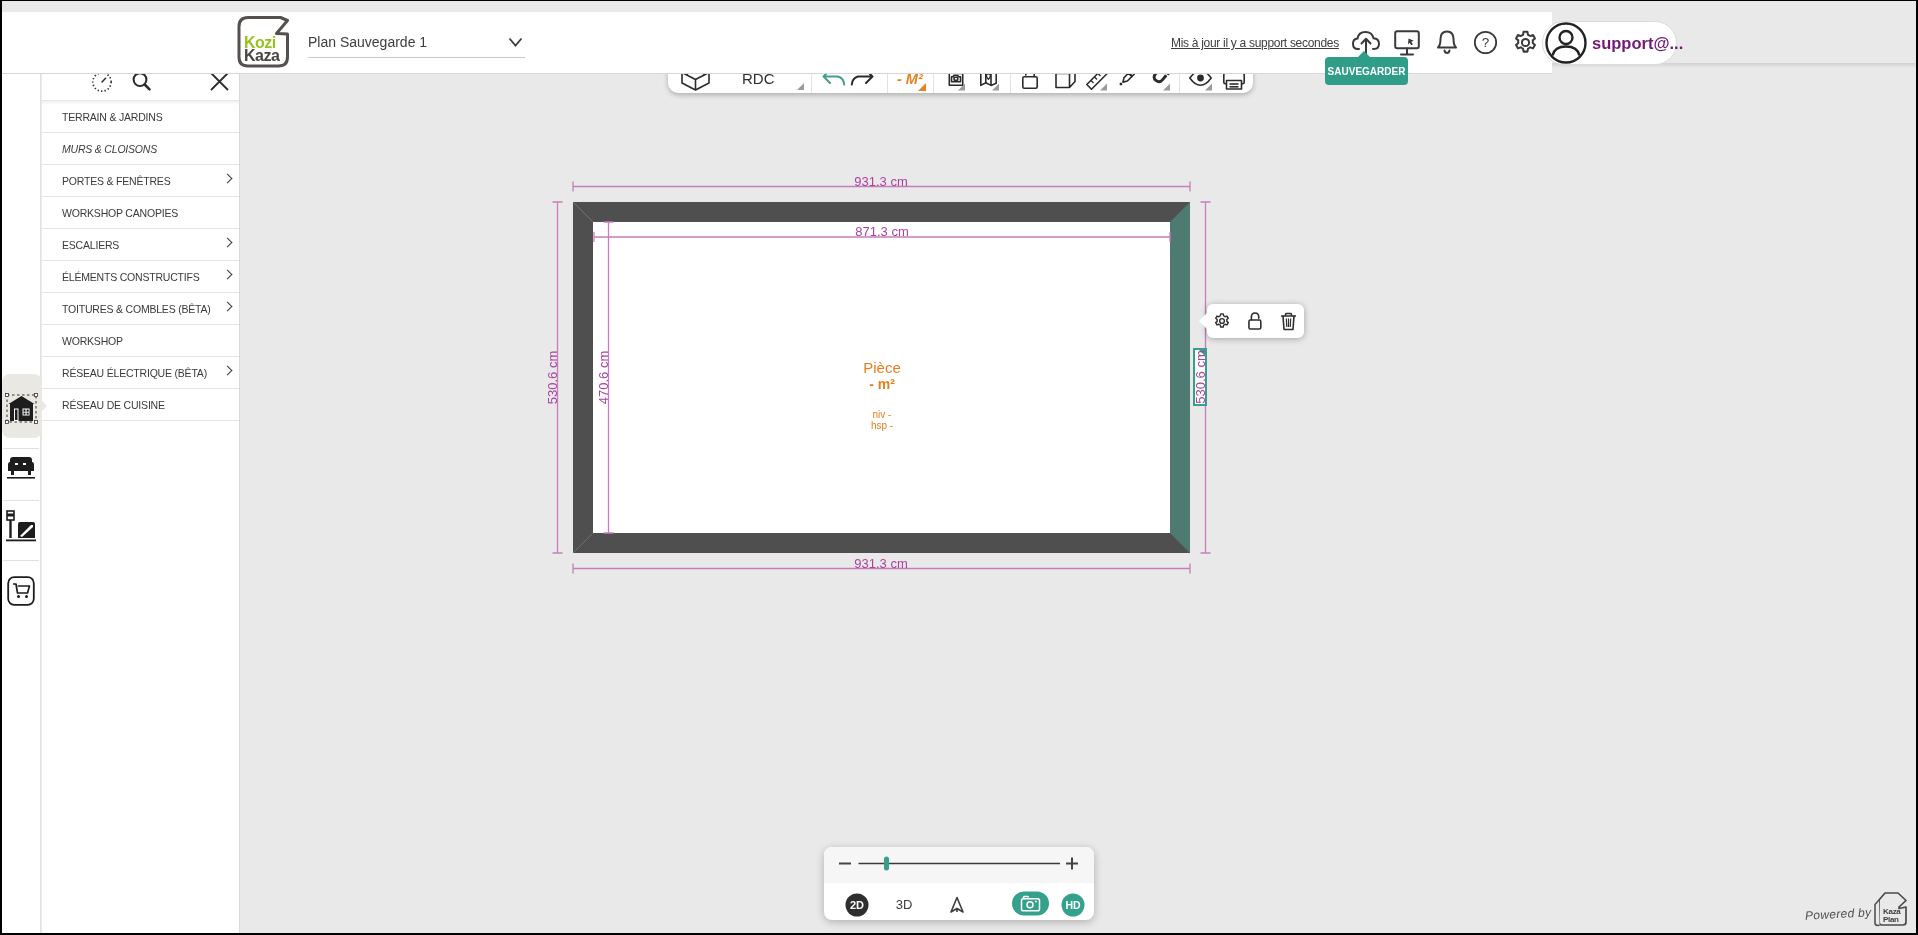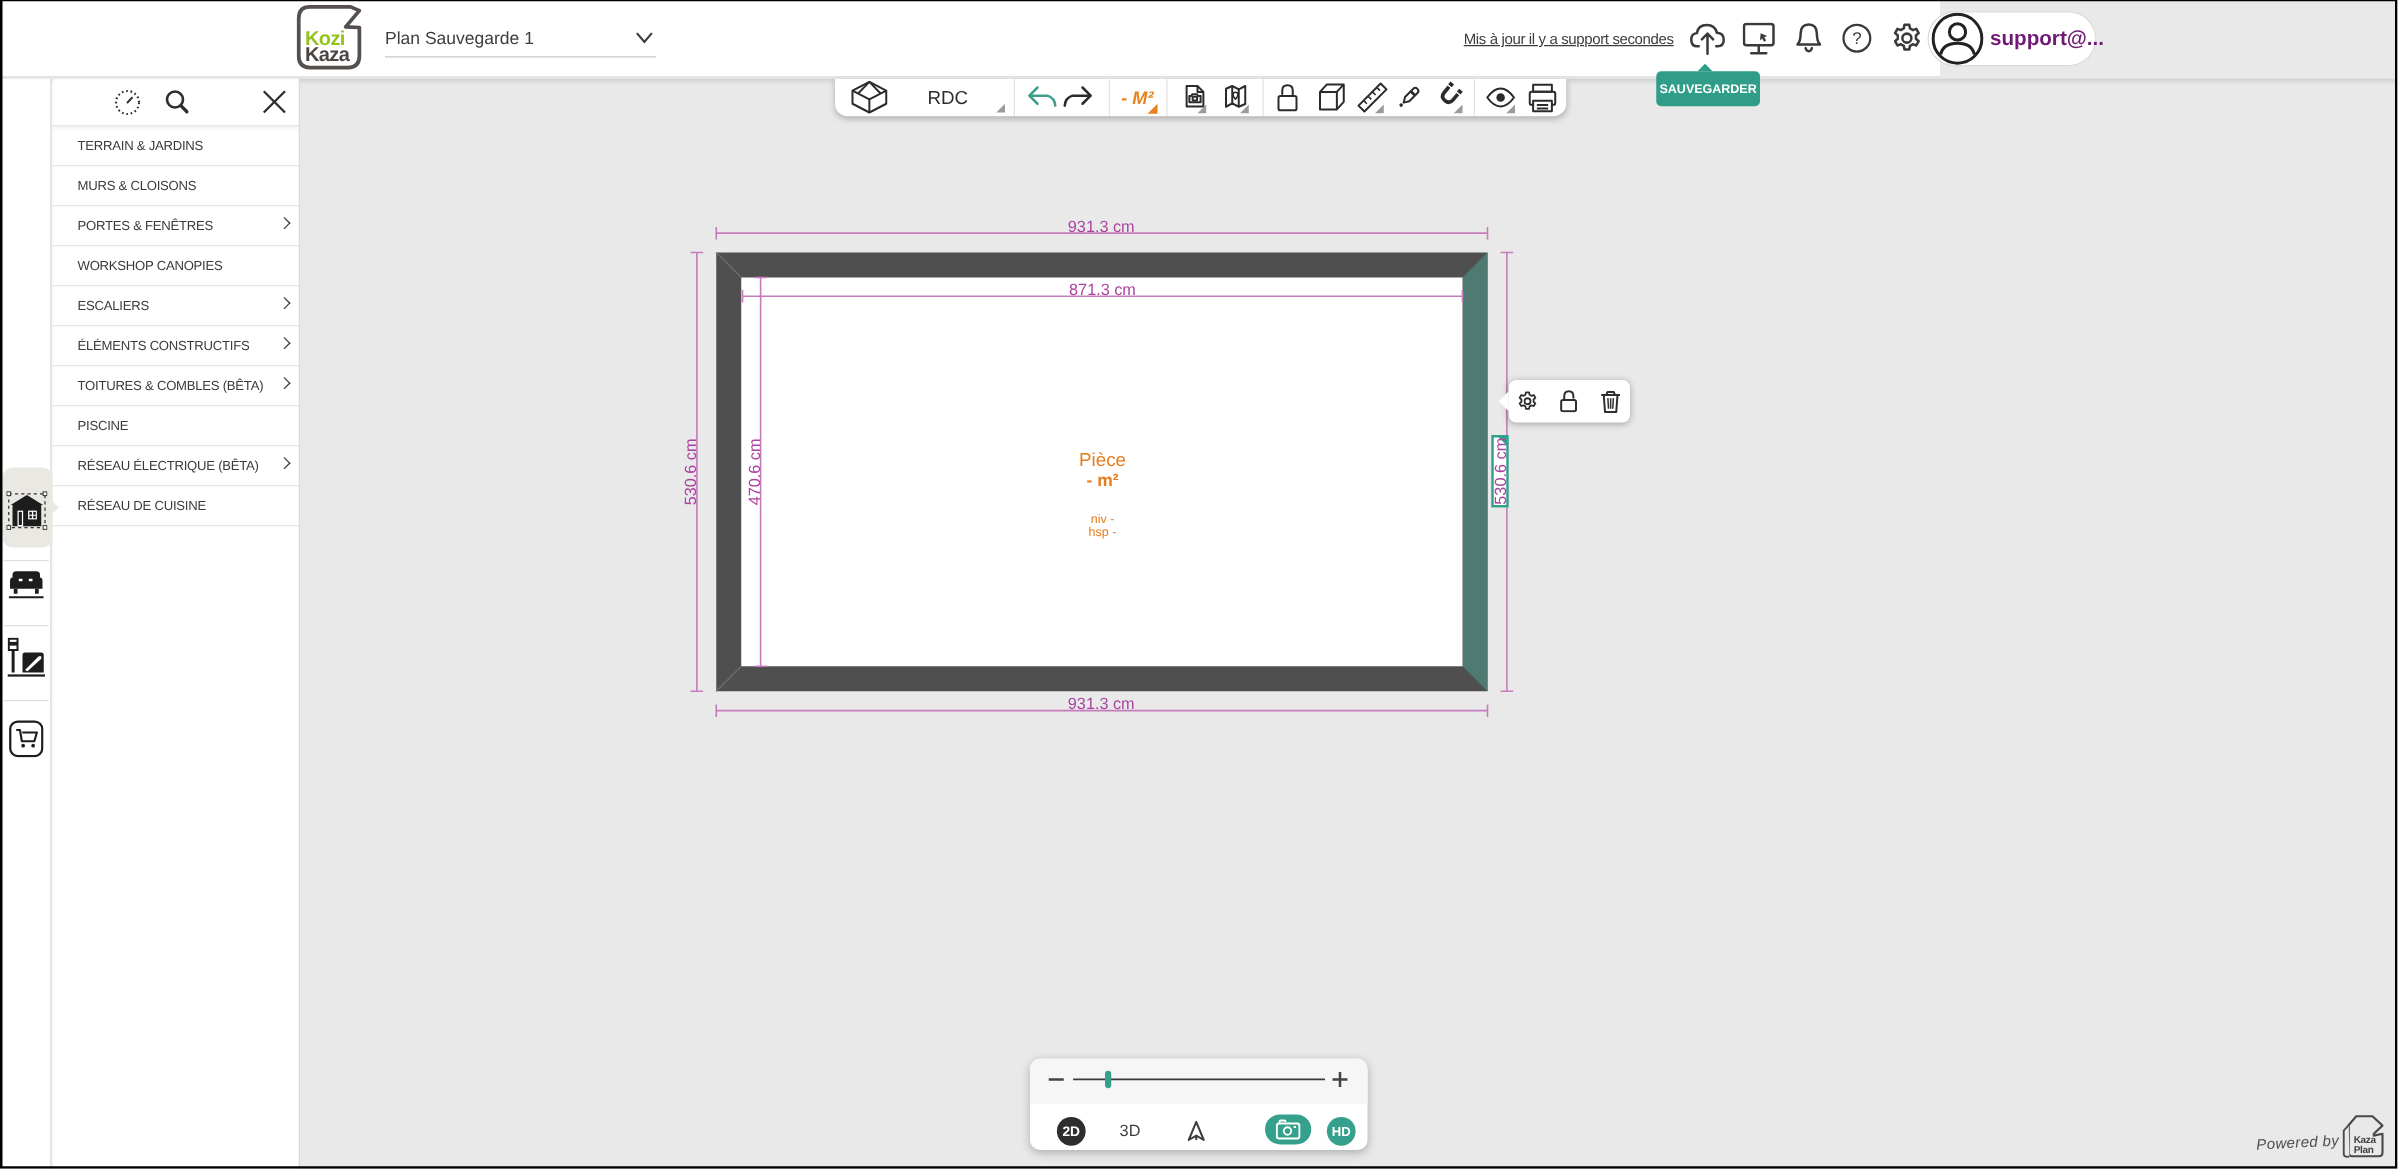--- a/index.html
+++ b/index.html
@@ -2,21 +2,21 @@
 <html><head>
 <meta charset="utf-8">
 <style>
   * { margin:0; padding:0; box-sizing:border-box; }
   html,body { width:1918px; height:935px; overflow:hidden; }
   body { font-family:"Liberation Sans", sans-serif; background:#e9e9e9; position:relative; }
   .abs { position:absolute; }
   
   #frame { position:absolute; inset:0; border:2px solid #000; border-top-width:1px; pointer-events:none; z-index:99; }
   
-  #header { position:absolute; left:0; top:0; width:1552px; height:62px; background:#fff; border-bottom:1px solid #d7d7d7; z-index:30; }
+  #header { position:absolute; left:0; top:12px; width:1552px; height:62px; background:#fff; border-bottom:1px solid #d7d7d7; z-index:30; }
   #hshadow { position:absolute; left:0; top:63px; width:1918px; height:5px; background:linear-gradient(rgba(0,0,0,0.10),rgba(0,0,0,0)); z-index:5; }
   
   #strip { position:absolute; left:0; top:63px; width:41px; height:872px; background:#fff; border-right:1px solid #e2e2e2; z-index:20; }
   
   #panel { position:absolute; left:42px; top:63px; width:198px; height:872px; background:#fff; border-right:1px solid #d9d9d9; z-index:19; }
   .prow { position:absolute; left:0; width:197px; height:32px; border-bottom:1px solid #e4e4e4; font-size:10.5px; letter-spacing:-0.2px; color:#3a3a3a; display:flex; align-items:center; padding-left:20px; }
   .chev { position:absolute; right:8px; top:10px; width:7px; height:7px; border-right:1.8px solid #3a3a3a; border-top:1.8px solid #3a3a3a; transform:rotate(45deg); }
   
   #canvas { position:absolute; left:241px; top:63px; width:1675px; height:870px; background:#e9e9e9; z-index:1; }
   
@@ -149,27 +149,27 @@
   <svg class="abs" style="left:89px;top:8px;" width="21" height="21" viewBox="0 0 21 21">
     <circle cx="9" cy="8.6" r="6.4" fill="none" stroke="#2d2d2d" stroke-width="2.1"></circle>
     <path d="M13.7 13.5 L18.5 18.4" stroke="#2d2d2d" stroke-width="2.6" stroke-linecap="round"></path>
   </svg>
   <svg class="abs" style="left:167px;top:8px;" width="21" height="21" viewBox="0 0 21 21">
     <path d="M2 2 L19 19 M19 2 L2 19" stroke="#2d2d2d" stroke-width="1.8"></path>
   </svg>
   <div class="abs" style="left:0px;top:37px;width:197px;height:1px;background:#e7e7e7;"></div>
   <div class="abs" style="left:0px;top:38px;width:197px;height:4px;background:linear-gradient(rgba(0,0,0,0.06),rgba(0,0,0,0));"></div>
   <div class="prow" style="top:38px;">TERRAIN &amp; JARDINS</div>
-  <div class="prow" style="top:70px;">MURS &amp; CLOISONS</div>
+  <div class="prow" style="top:70px;font-style:italic;">MURS &amp; CLOISONS</div>
   <div class="prow" style="top:102px;">PORTES &amp; FENÊTRES<span class="chev"></span></div>
   <div class="prow" style="top:134px;">WORKSHOP CANOPIES</div>
   <div class="prow" style="top:166px;">ESCALIERS<span class="chev"></span></div>
   <div class="prow" style="top:198px;">ÉLÉMENTS CONSTRUCTIFS<span class="chev"></span></div>
   <div class="prow" style="top:230px;">TOITURES &amp; COMBLES (BÊTA)<span class="chev"></span></div>
-  <div class="prow" style="top:262px;">PISCINE</div>
+  <div class="prow" style="top:262px;">WORKSHOP</div>
   <div class="prow" style="top:294px;">RÉSEAU ÉLECTRIQUE (BÊTA)<span class="chev"></span></div>
   <div class="prow" style="top:326px;">RÉSEAU DE CUISINE</div>
 </div>
 <div id="toolbar">
 <svg width="585" height="30" viewBox="0 0 585 30" style="position:absolute;left:0;top:0;">
   <g fill="none" stroke="#2b2b2b" stroke-width="1.6" stroke-linejoin="round">
 
     <g transform="translate(14,2)">
       <path d="M13.5 0.5 L27 7.5 L27 18 L13.5 25 L0 18 L0 7.5 Z"></path>
       <path d="M0 7.5 L13.5 14.5 L27 7.5 M13.5 14.5 L13.5 25 M13.5 0.5 L4.5 9.8 M13.5 0.5 L22.5 9.8"></path>

